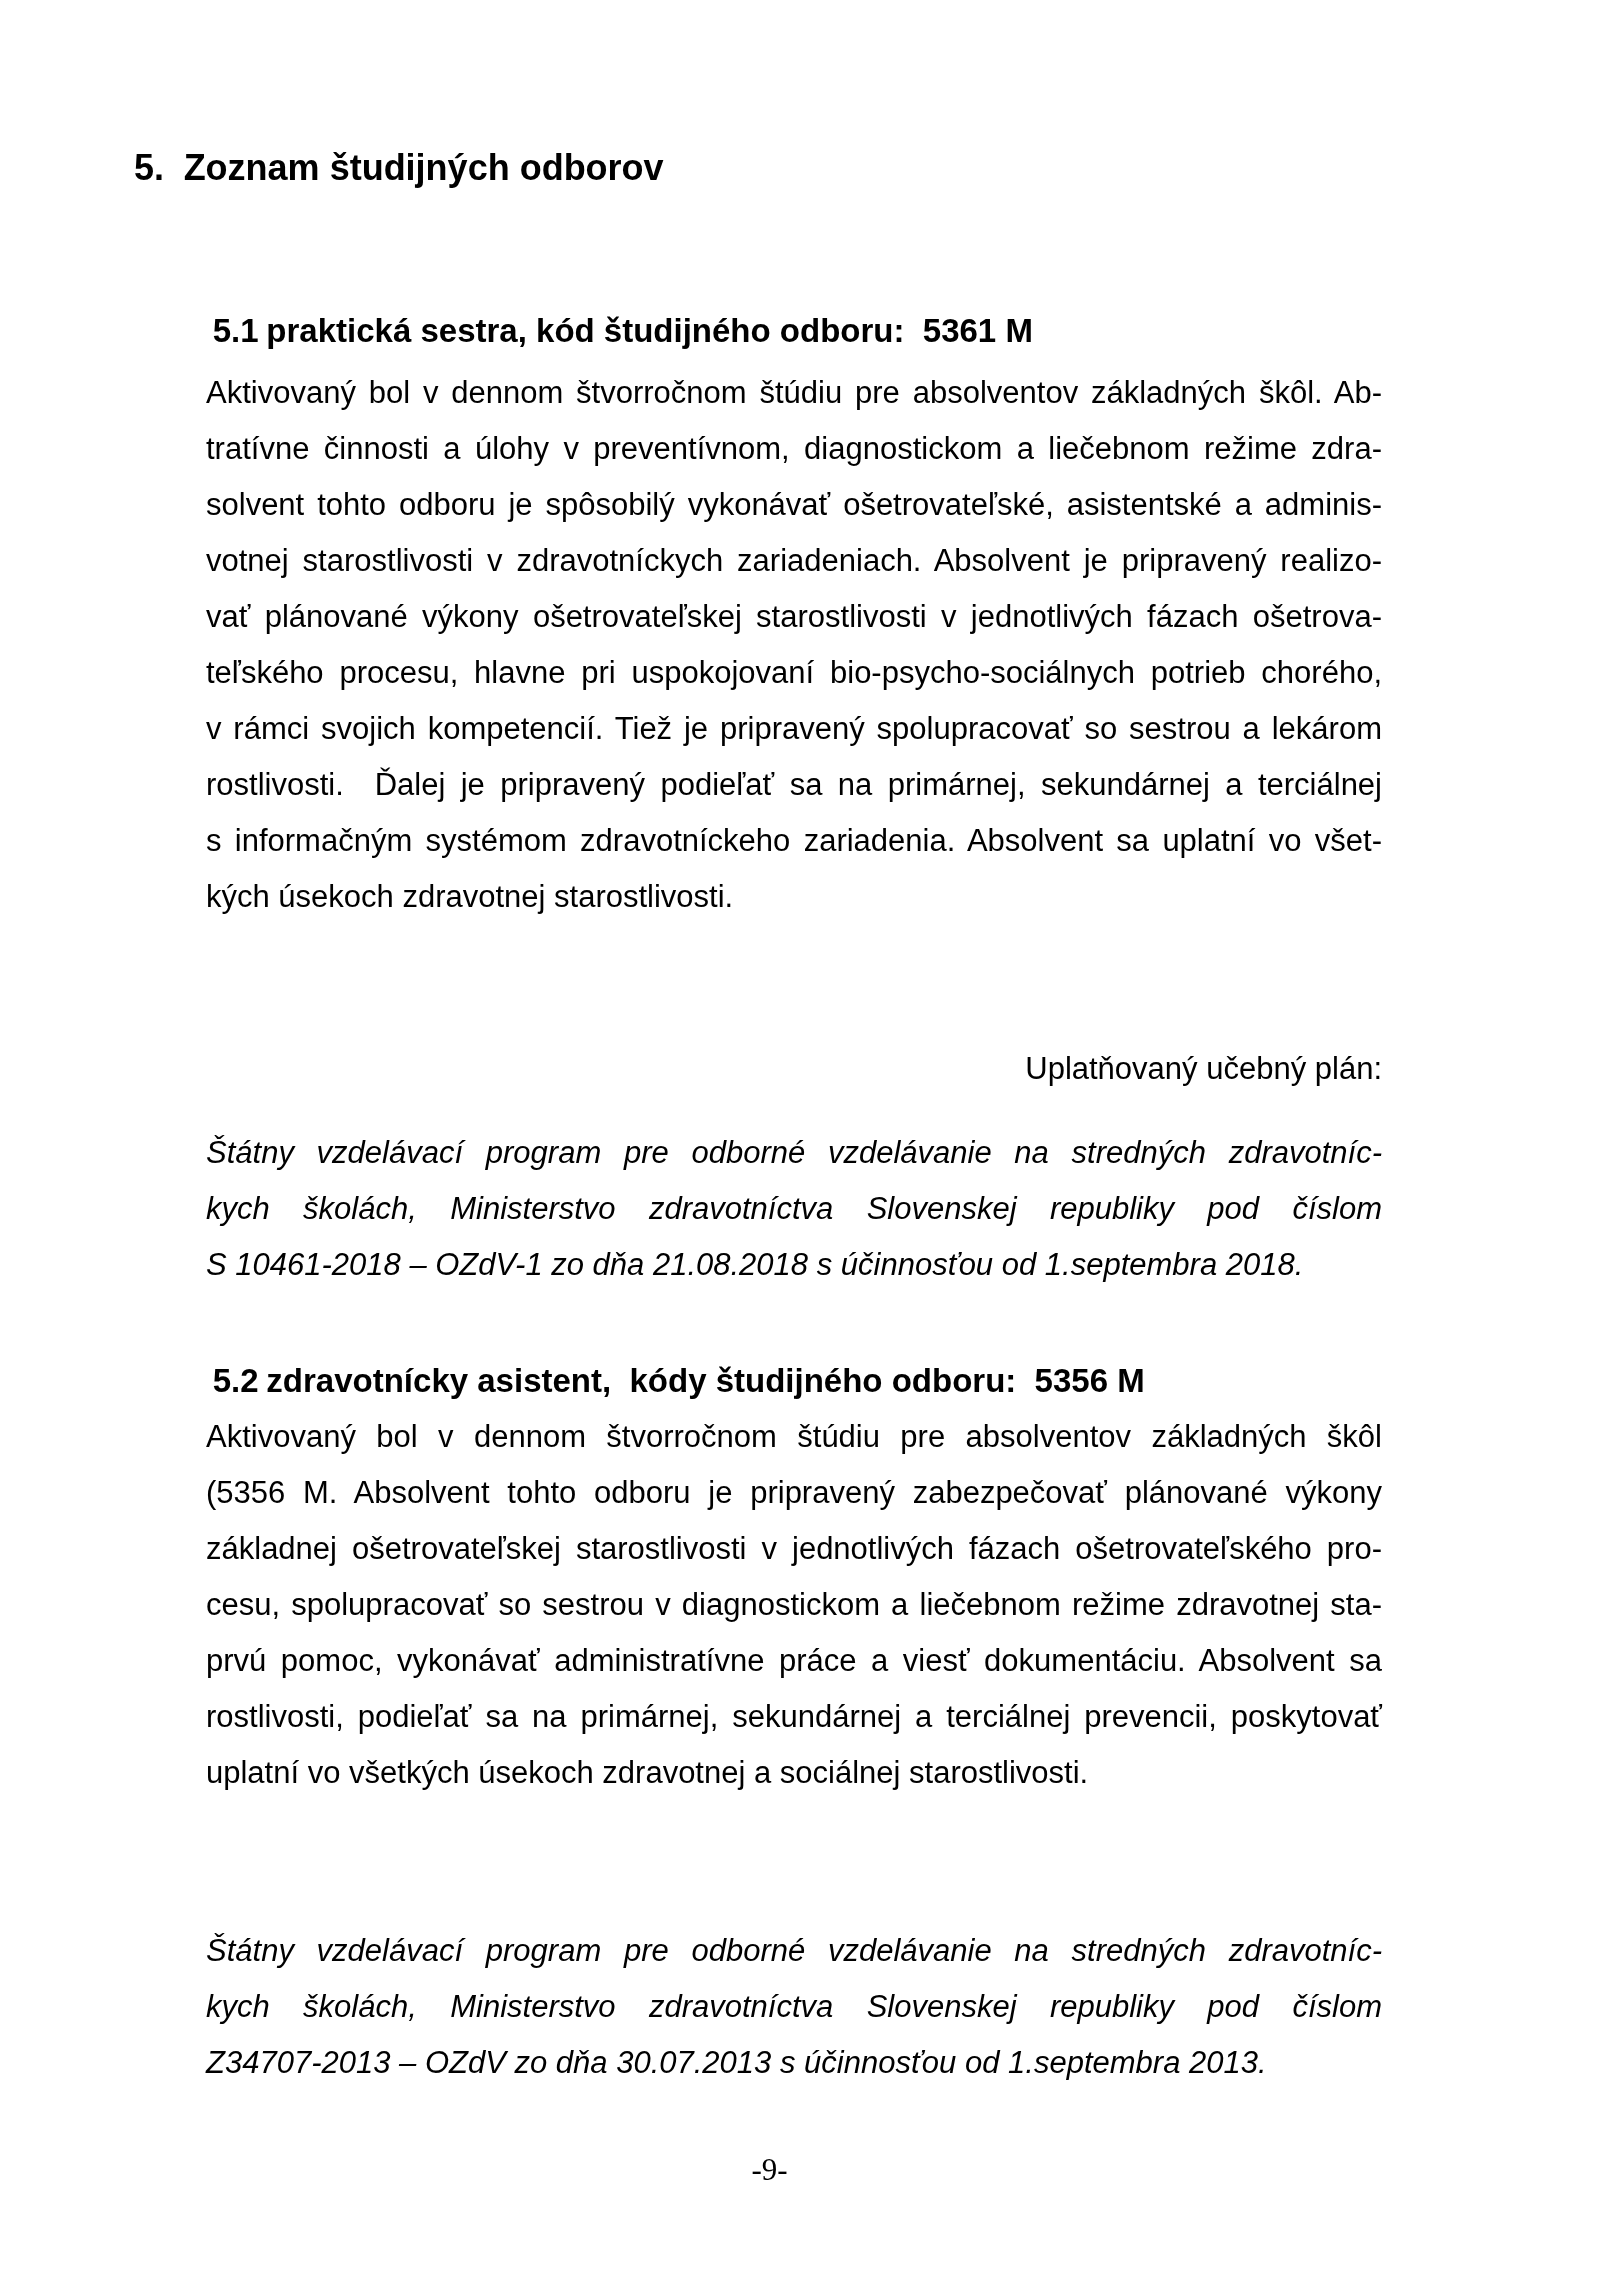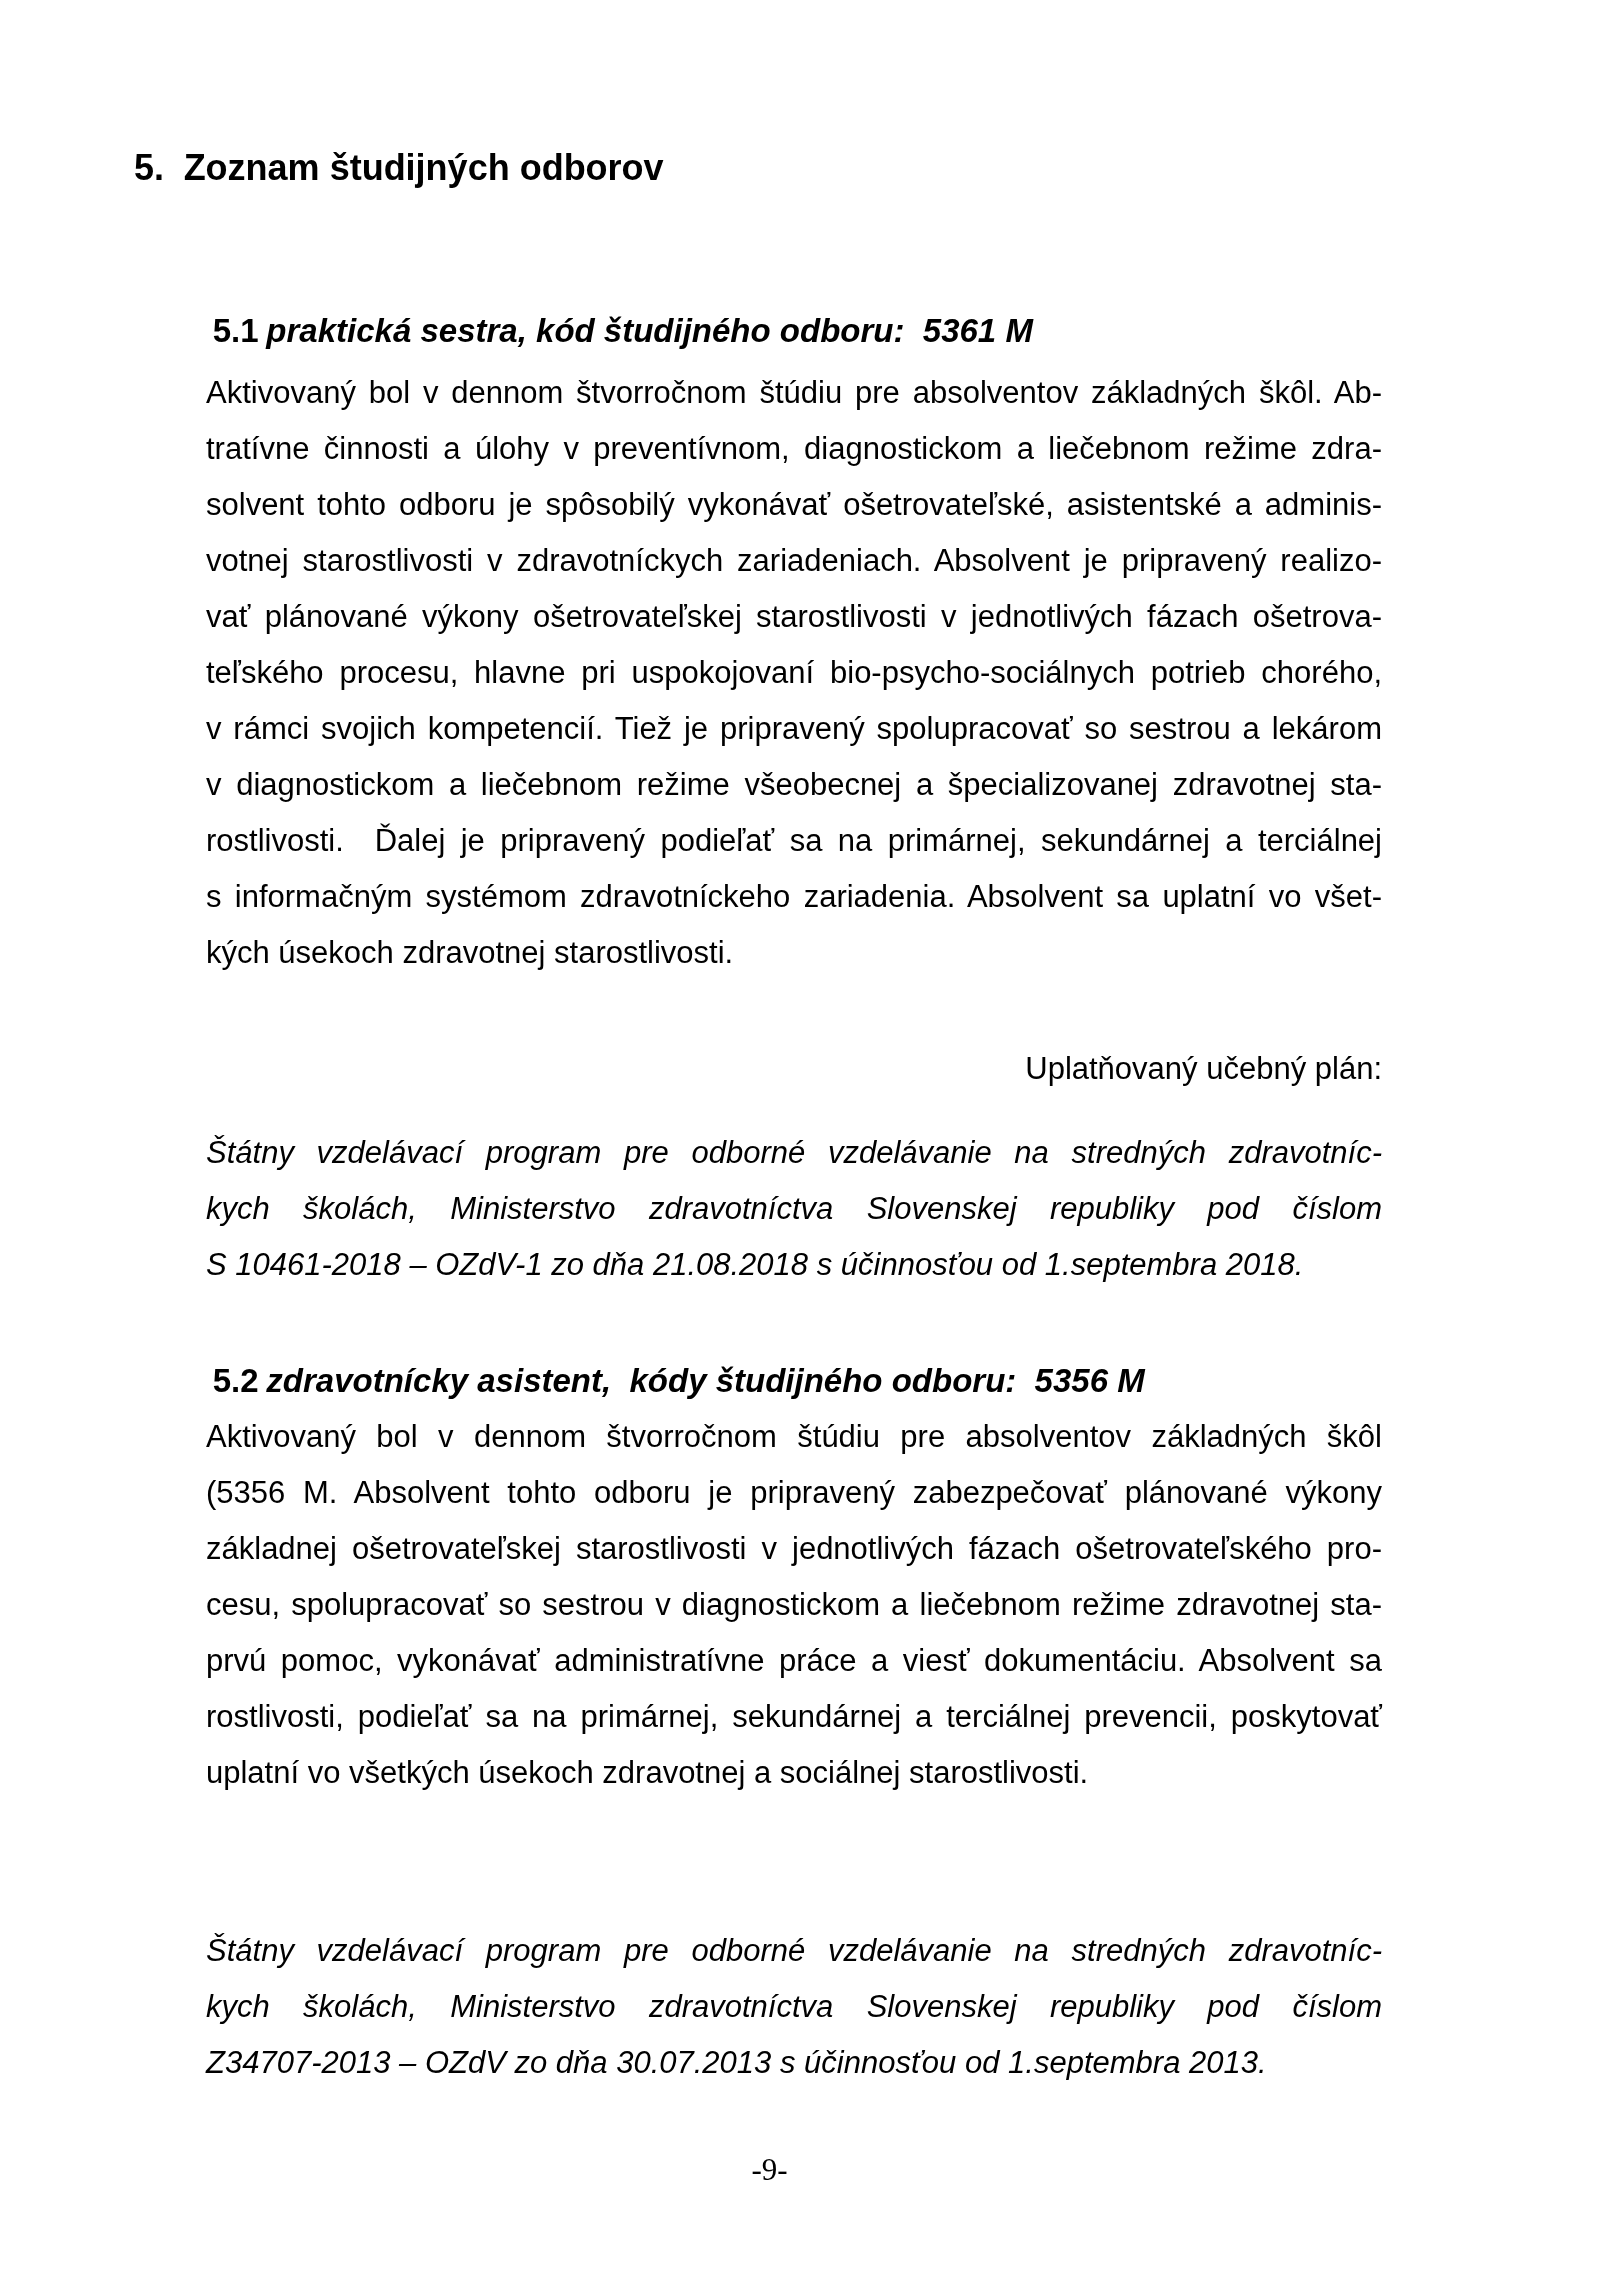--- a/index.html
+++ b/index.html
@@ -32,21 +32,20 @@
     width: 1215px;
     font-size: 33px;
     font-weight: bold;
     white-space: pre;
   }
   .sub-heading .num {
     font-style: normal;
     margin-right: 7.8px;
   }
   .sub-heading .title {
-    font-style: italic;
   }
   .h51 { top: 274px; }
   .h52 { top: 1324px; }
 
   .para {
     left: 206px;
     width: 1176px;
     font-size: 31px;
     line-height: 56px;
   }
@@ -96,21 +95,20 @@
   </div>
 
   <div class="abs para para-1">
     <div class="jline">Aktivovaný bol v dennom štvorročnom štúdiu pre absolventov základných škôl. Ab-</div>
     <div class="jline">tratívne činnosti a úlohy v preventívnom, diagnostickom a liečebnom režime zdra-</div>
     <div class="jline">solvent tohto odboru je spôsobilý vykonávať ošetrovateľské, asistentské a adminis-</div>
     <div class="jline">votnej starostlivosti v zdravotníckych zariadeniach. Absolvent je pripravený realizo-</div>
     <div class="jline">vať plánované výkony ošetrovateľskej starostlivosti v jednotlivých fázach ošetrova-</div>
     <div class="jline">teľského procesu, hlavne pri uspokojovaní bio-psycho-sociálnych potrieb chorého,</div>
     <div class="jline">v rámci svojich kompetencií. Tiež je pripravený spolupracovať so sestrou a lekárom</div>
-    <div class="jline">v diagnostickom a liečebnom režime všeobecnej a špecializovanej zdravotnej sta-</div>
     <div class="jline">rostlivosti.  Ďalej je pripravený podieľať sa na primárnej, sekundárnej a terciálnej</div>
     <div class="jline">s informačným systémom zdravotníckeho zariadenia. Absolvent sa uplatní vo všet-</div>
     <div class="jline-last">kých úsekoch zdravotnej starostlivosti.</div>
   </div>
 
   <div class="abs para plan-label-1">
     <div class="plain-line">Uplatňovaný učebný plán:</div>
   </div>
 
   <div class="abs para plan-1">

